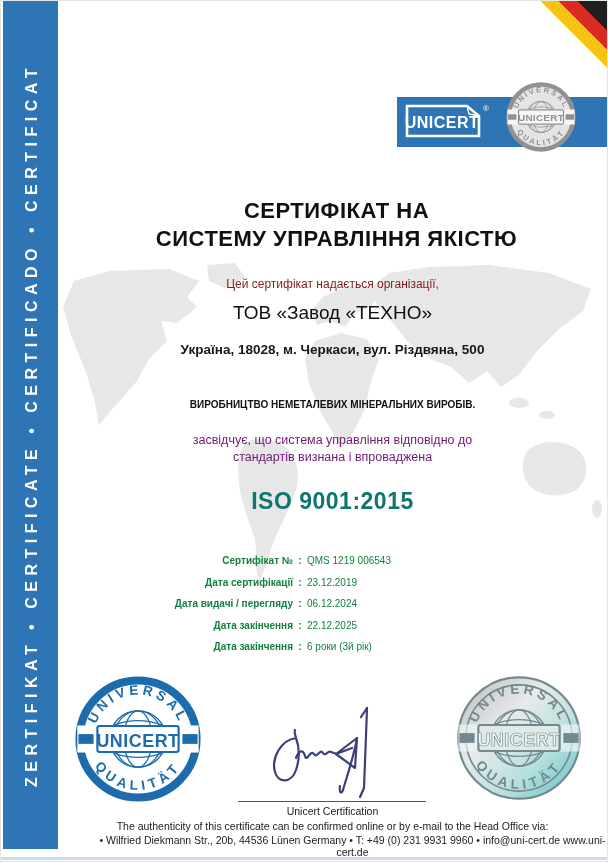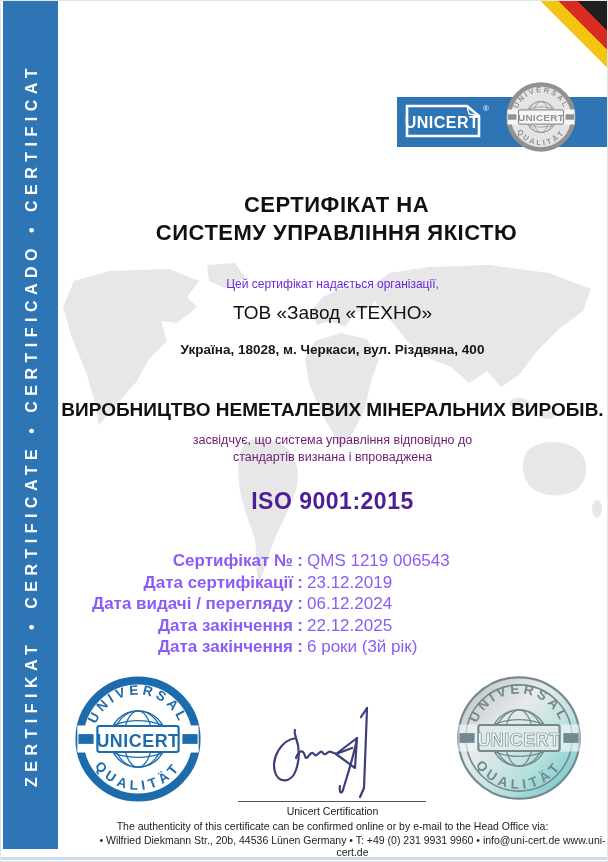--- a/index.html
+++ b/index.html
@@ -18,31 +18,31 @@
           #da2b20 63.5% 77.5%,
           #1f1f1d 77.5% 100%);}
   
   .band{position:absolute;left:396px;right:0;top:96px;height:50px;background:#2e75b6;z-index:2;}
   .tag-logo{position:absolute;left:403px;top:101px;z-index:3;}
   .seal-top{position:absolute;left:504px;top:80px;z-index:4;}
   
   .map{position:absolute;left:48px;top:262px;z-index:0;}
   
   .cline{position:absolute;left:57px;right:0;text-align:center;z-index:2;}
-  .title{top:190px;font-size:22px;font-weight:bold;line-height:28px;letter-spacing:.5px;color:#111;margin-left:8px;}
-  .intro{top:276px;font-size:12px;color:#6d28d9;}
+  .title{top:196px;font-size:22px;font-weight:bold;line-height:28px;letter-spacing:.5px;color:#111;margin-left:8px;}
+  .intro{top:276px;font-size:12px;color:#7f1d1d;}
   .org{top:301px;font-size:19px;font-weight:normal;color:#111;}
   .addr{top:341px;font-size:13.5px;font-weight:bold;color:#161616;}
   .report{top:371px;font-size:13px;color:#222;}
-  .scope{top:398px;font-size:19px;font-weight:bold;color:#111;}
+  .scope{top:398px;font-size:10px;font-weight:bold;color:#111;}
   .attest{top:431px;font-size:12.5px;line-height:16.5px;color:#701a75;}
-  .iso{top:487px;font-size:23px;font-weight:bold;letter-spacing:.5px;color:#4c1d95;}
+  .iso{top:487px;font-size:23px;font-weight:bold;letter-spacing:.5px;color:#0f766e;}
   
   .details{position:absolute;left:40px;top:549px;width:530px;z-index:2;}
-  .drow{display:flex;line-height:21.5px;font-size:17px;color:#8b5cf6;}
+  .drow{display:flex;line-height:21.5px;font-size:10px;color:#15803d;}
   .dlabel{width:252px;text-align:right;font-weight:bold;}
   .dsep{width:14px;text-align:center;font-weight:bold;}
   .dvalue{flex:1;text-align:left;}
   
   .seal-bl{position:absolute;left:72px;top:673px;z-index:2;}
   .seal-br{position:absolute;left:453px;top:672px;z-index:2;}
   .sig{position:absolute;left:262px;top:695px;z-index:2;}
   .sig-line{position:absolute;left:237px;top:800px;width:188px;border-top:1px solid #555;z-index:2;}
   .signer{top:804px;font-size:10.5px;color:#222;}
   .foot1{top:819px;font-size:10.5px;color:#222;}
@@ -104,21 +104,21 @@
     <text font-size="12.5" font-weight="bold" letter-spacing="3.2" style="fill:var(--c)"><textPath href="#s1top" startOffset="50%" text-anchor="middle">UNIVERSAL</textPath></text>
     <text font-size="12.5" font-weight="bold" letter-spacing="4" style="fill:var(--c)"><textPath href="#s1bot" startOffset="50%" text-anchor="middle">QUALITÄT</textPath></text>
   </svg>
 
   <div class="cline title">
     <div>СЕРТИФІКАТ НА</div>
     <div>СИСТЕМУ УПРАВЛІННЯ ЯКІСТЮ</div>
   </div>
   <div class="cline intro">Цей сертифікат надається організації,</div>
   <div class="cline org">ТОВ «Завод «ТЕХНО»</div>
-  <div class="cline addr">Україна, 18028, м. Черкаси, вул. Різдвяна, 400</div>
+  <div class="cline addr">Україна, 18028, м. Черкаси, вул. Різдвяна, 500</div>
   <div class="cline scope">ВИРОБНИЦТВО НЕМЕТАЛЕВИХ МІНЕРАЛЬНИХ ВИРОБІВ.</div>
   <div class="cline attest">
     <div>засвідчує, що система управління відповідно до</div>
     <div>стандартів визнана і впроваджена</div>
   </div>
   <div class="cline iso">ISO 9001:2015</div>
 
   <div class="details">
     <div class="drow">
       <span class="dlabel">Сертифікат №</span>

